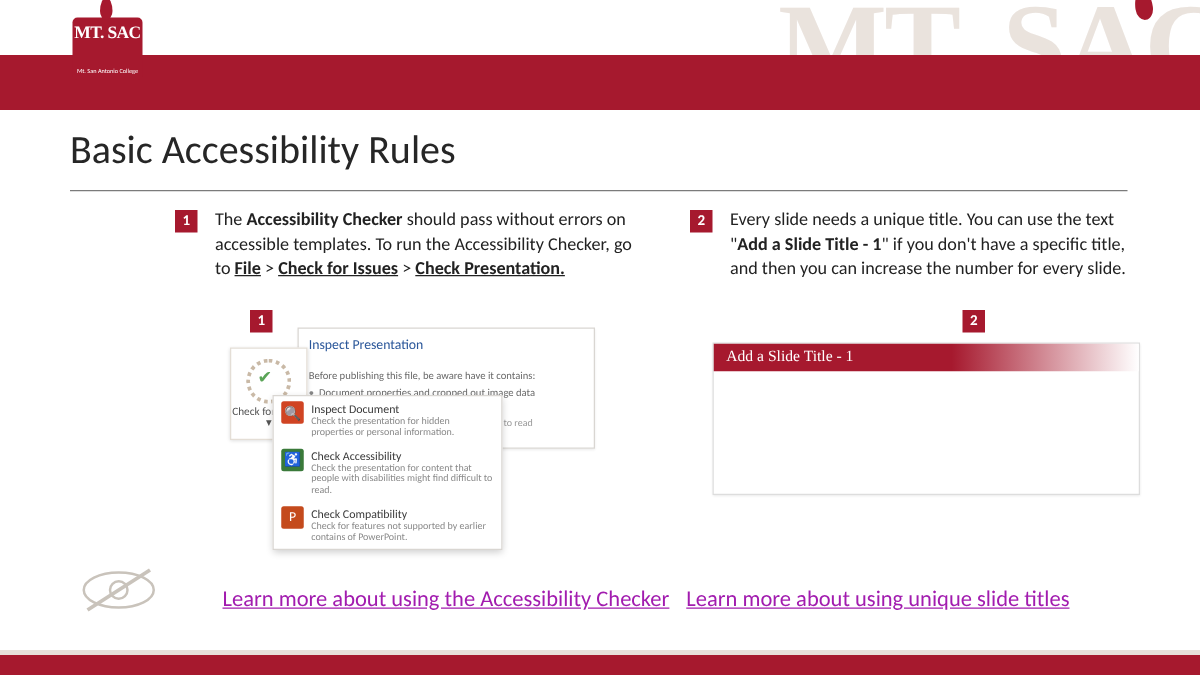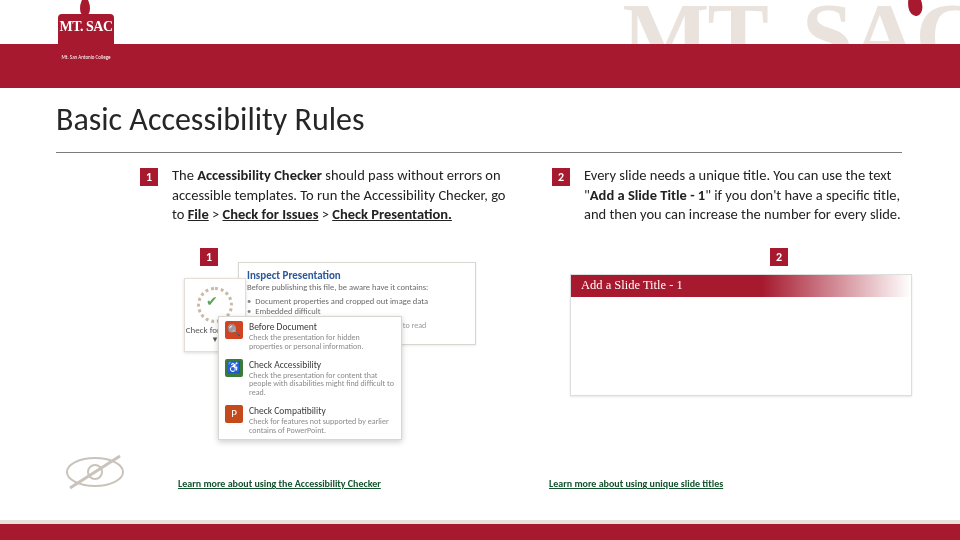--- a/index.html
+++ b/index.html
@@ -21,21 +21,21 @@
 .numbox{flex:0 0 18px;height:18px;background:#a6192e;color:#fff;font-weight:700;font-size:12px;display:flex;align-items:center;justify-content:center;margin-top:2px}
 .body{flex:1}
 .body b{font-weight:700}
 .u{text-decoration:underline;font-weight:700}
 .illus{position:absolute;top:262px}
 .illus.left{left:178px;width:290px;height:174px}
 .illus.right{left:570px;width:340px;height:160px}
 .subnum{position:absolute;left:22px;top:-14px;width:18px;height:18px;background:#a6192e;color:#fff;font-size:12px;font-weight:700;display:flex;align-items:center;justify-content:center;z-index:3}
 .illus.right .subnum{left:200px}
 .panel{position:absolute;left:60px;top:0;width:220px;background:#fff;border:1px solid #d9d6d2;font-size:9px;color:#6b6b6b;padding:6px 8px 8px;box-shadow:0 1px 2px rgba(0,0,0,.08)}
-.panel h4{margin:0 0 0;font-size:11px;color:#2b579a;font-weight:700}
+.panel h4{margin:0 0 14px;font-size:11px;color:#2b579a;font-weight:400}
 .panel .intro{font-size:8.5px;margin-bottom:4px}
 .bul{display:flex;gap:4px;font-size:8.5px}
 .bul:before{content:"•";color:#888}
 .warn{font-size:8px;color:#999;margin:4px 0 6px}
 .opt{display:flex;gap:6px;padding:3px 0;align-items:flex-start}
 .opt-icon{width:18px;height:18px;flex:0 0 18px;border-radius:2px;display:flex;align-items:center;justify-content:center;font-size:11px;color:#fff}
 .opt-icon.doc{background:#d04423}
 .opt-icon.acc{background:#3a7a3a}
 .opt-icon.comp{background:#c44a1c}
 .opt-t{font-size:9.5px;color:#3b3b3b}
@@ -43,21 +43,21 @@
 .check-btn{position:absolute;left:6px;top:16px;width:60px;height:72px;background:#fff;border:1px solid #e4ded6;box-shadow:0 1px 3px rgba(0,0,0,.15);z-index:2;text-align:center}
 .check-btn .ring{width:30px;height:30px;border-radius:50%;border:3px dotted #c9b9a6;margin:8px auto 2px;position:relative}
 .check-btn .ring:after{content:"✔";position:absolute;left:6px;top:3px;font-size:14px;color:#5aa457}
 .check-btn .lbl{font-size:9px;color:#555;line-height:1}
 .menu{position:absolute;left:40px;top:54px;width:182px;background:#fff;border:1px solid #d9d6d2;box-shadow:0 2px 6px rgba(0,0,0,.2);z-index:4}
 .menu .opt{padding:4px 6px}
 .slide-prev{position:absolute;left:0;top:12px;width:340px;height:120px;background:#fff;border:1px solid #ddd;box-shadow:0 1px 2px rgba(0,0,0,.1)}
 .slide-bar{height:22px;background:linear-gradient(90deg,#a6192e 0%,#a6192e 56%,#fff 100%);position:relative}
 .slide-bar span{position:absolute;left:10px;top:3px;color:#fff;font-family:'Times New Roman',serif;font-size:12.5px}
 .links{position:absolute;left:178px;bottom:50px;right:40px;display:flex}
-.links a{flex:1;font-size:10px;font-weight:700;text-decoration:underline;color:#14532d}
+.links a{flex:1;font-size:18px;font-weight:400;text-decoration:underline;color:#a21caf}
 .eye{position:absolute;left:60px;bottom:48px;width:70px;height:40px}
 .eye svg{width:70px;height:40px}
 .ftr{position:absolute;left:0;right:0;bottom:0;height:16px;background:#a6192e}
 .ftr-top{position:absolute;left:0;right:0;bottom:16px;height:4px;background:#e8e0da}
 </style>
 </head>
 <body>
 
 <div class="page">
 
@@ -101,21 +101,21 @@
       <div class="warn">Content that people with disabilities are unable to read</div>
     </div>
     <div class="check-btn">
       <div class="ring"></div>
       <div class="lbl">Check for Issues ▾</div>
     </div>
     <div class="menu">
       <div class="opt">
         <div class="opt-icon doc">🔍</div>
         <div>
-            <div class="opt-t">Before Document</div>
+            <div class="opt-t">Inspect Document</div>
             <div class="opt-d">Check the presentation for hidden properties or personal information.</div>
           </div>
       </div>
       <div class="opt">
         <div class="opt-icon acc">♿</div>
         <div>
             <div class="opt-t">Check Accessibility</div>
             <div class="opt-d">Check the presentation for content that people with disabilities might find difficult to read.</div>
           </div>
       </div>

